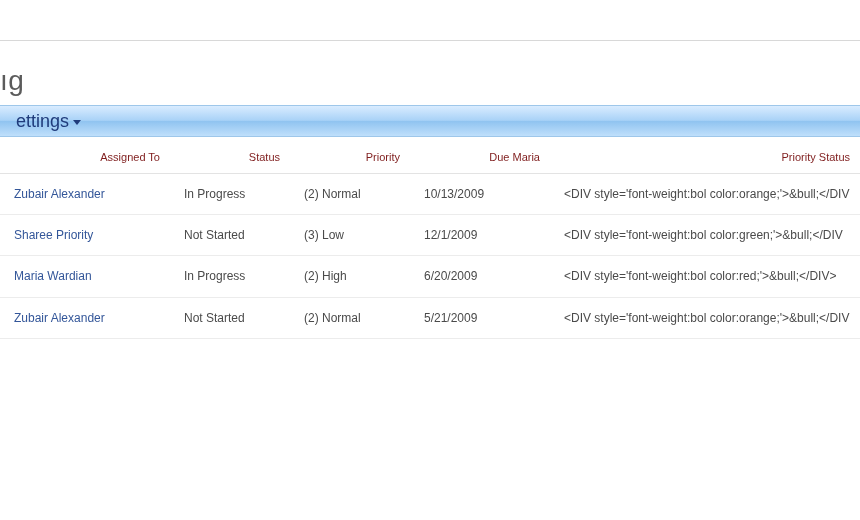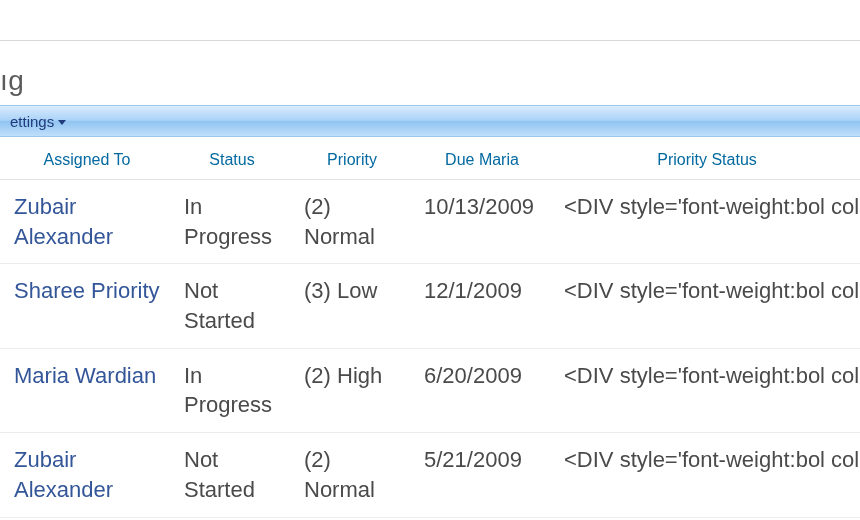--- a/index.html
+++ b/index.html
@@ -34,55 +34,55 @@
     height: 32px;
     background: linear-gradient(#d9ecff 0%, #a9d2f7 48%, #8fc3f0 50%, #bfdffb 100%);
     border-top: 1px solid #9ec7ea;
     border-bottom: 1px solid #9ec7ea;
     display: flex;
     align-items: center;
     padding: 0 6px 0 0;
   }
   .toolbar-item {
     color: #1f3b7b;
-    font-size: 15px;
-    padding: 4px 10px;
+    font-size: 18px;
+    padding: 4px 16px;
     display: inline-flex;
     align-items: center;
     gap: 4px;
     cursor: pointer;
   }
   .chevron-down {
     display: inline-block;
     width: 0; height: 0;
     border-left: 4px solid transparent;
     border-right: 4px solid transparent;
     border-top: 5px solid #1f3b7b;
     margin-top: 2px;
   }
   table.list {
     width: 100%;
     border-collapse: collapse;
     table-layout: fixed;
   }
   table.list thead th {
-    text-align: center;
+    text-align: right;
     font-weight: 400;
-    color: #0369a1;
-    font-size: 16px;
+    color: #7f1d1d;
+    font-size: 11px;
     padding: 14px 10px 10px 14px;
     border-bottom: 1px solid #e3e3e3;
     white-space: nowrap;
   }
   table.list tbody td {
     vertical-align: top;
     padding: 12px 10px 12px 14px;
     border-bottom: 1px solid #ececec;
     color: #4a4a4a;
-    font-size: 22px;
+    font-size: 12px;
     line-height: 1.35;
   }
   .col-assigned { width: 170px; }
   .col-status   { width: 120px; }
   .col-priority { width: 120px; }
   .col-due      { width: 140px; }
   .col-pstatus  { width: auto; }
   a.person {
     color: #335699;
     text-decoration: none;

